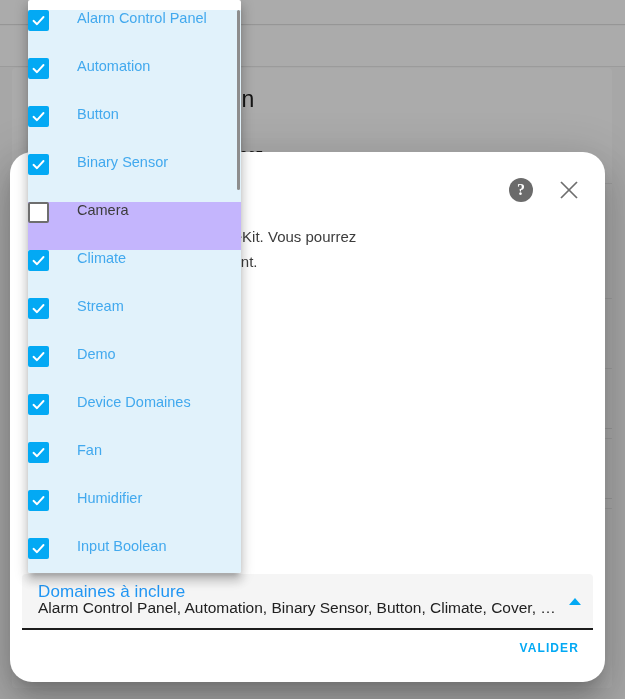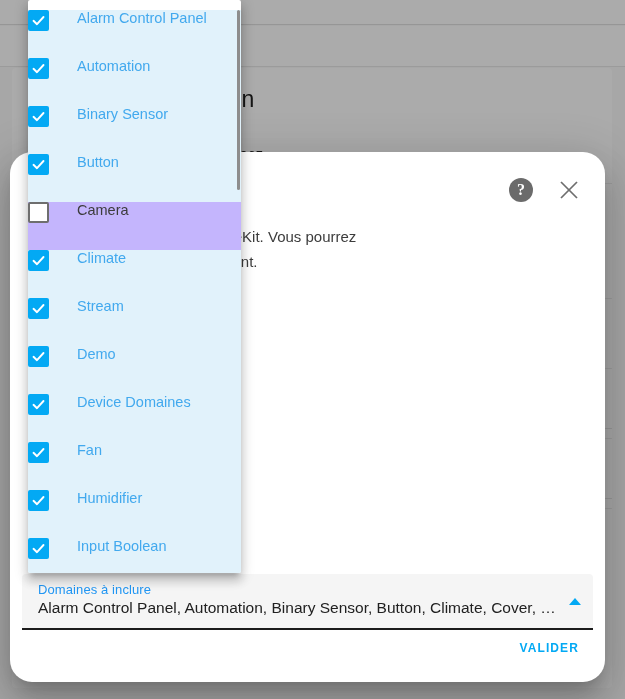--- a/index.html
+++ b/index.html
@@ -178,21 +178,21 @@
     background: #f5f5f5;
     border-radius: 4px 4px 0 0;
     border-bottom: 2px solid #1c1c1c;
     cursor: pointer;
     overflow: hidden;
   }
   .field-label {
     position: absolute;
     left: 16px;
     top: 8px;
-    font-size: 13px;
+    font-size: 17px;
     color: #2196f3;
     letter-spacing: .1px;
     white-space: nowrap;
   }
   .field-value {
     position: absolute;
     left: 16px;
     top: 25px;
     width: 520px;
     font-size: 15.5px;
@@ -396,29 +396,29 @@
               </svg>
             </div>
             <span class="dd-label">Automation</span>
           </div>
           <div class="dd-item">
             <div class="cb on">
               <svg width="15" height="15" viewBox="0 0 15 15" aria-hidden="true">
                 <polyline points="2.5,7.8 6,11.2 12.5,4" fill="none" stroke="#ffffff" stroke-width="1.9" stroke-linecap="round" stroke-linejoin="round"></polyline>
               </svg>
             </div>
+            <span class="dd-label">Button</span>
+          </div>
+          <div class="dd-item">
+            <div class="cb on">
+              <svg width="15" height="15" viewBox="0 0 15 15" aria-hidden="true">
+                <polyline points="2.5,7.8 6,11.2 12.5,4" fill="none" stroke="#ffffff" stroke-width="1.9" stroke-linecap="round" stroke-linejoin="round"></polyline>
+              </svg>
+            </div>
             <span class="dd-label">Binary Sensor</span>
-          </div>
-          <div class="dd-item">
-            <div class="cb on">
-              <svg width="15" height="15" viewBox="0 0 15 15" aria-hidden="true">
-                <polyline points="2.5,7.8 6,11.2 12.5,4" fill="none" stroke="#ffffff" stroke-width="1.9" stroke-linecap="round" stroke-linejoin="round"></polyline>
-              </svg>
-            </div>
-            <span class="dd-label">Button</span>
           </div>
           <div class="dd-item unselected">
             <div class="cb off"></div>
             <span class="dd-label">Camera</span>
           </div>
           <div class="dd-item">
             <div class="cb on">
               <svg width="15" height="15" viewBox="0 0 15 15" aria-hidden="true">
                 <polyline points="2.5,7.8 6,11.2 12.5,4" fill="none" stroke="#ffffff" stroke-width="1.9" stroke-linecap="round" stroke-linejoin="round"></polyline>
               </svg>

